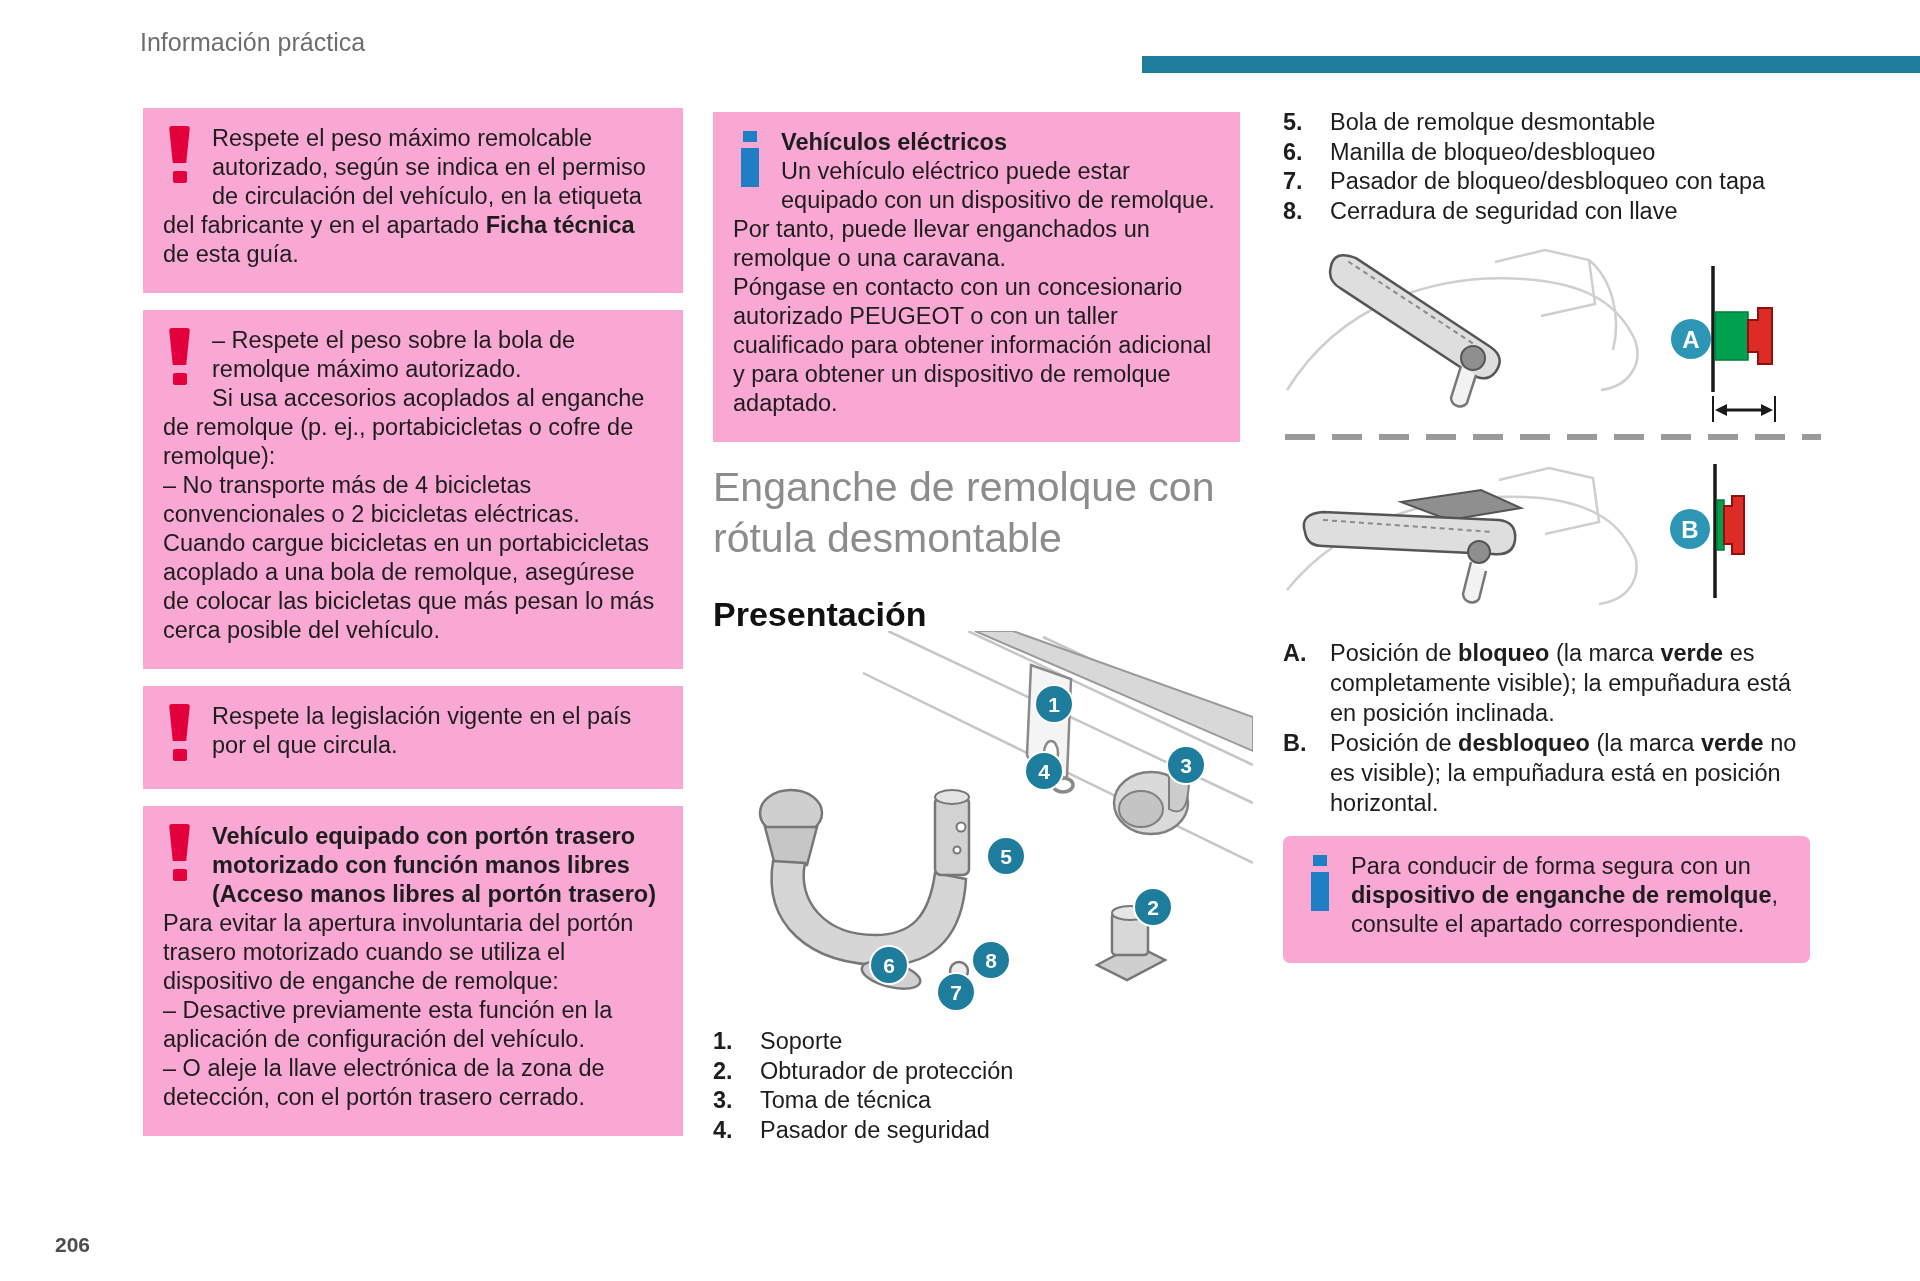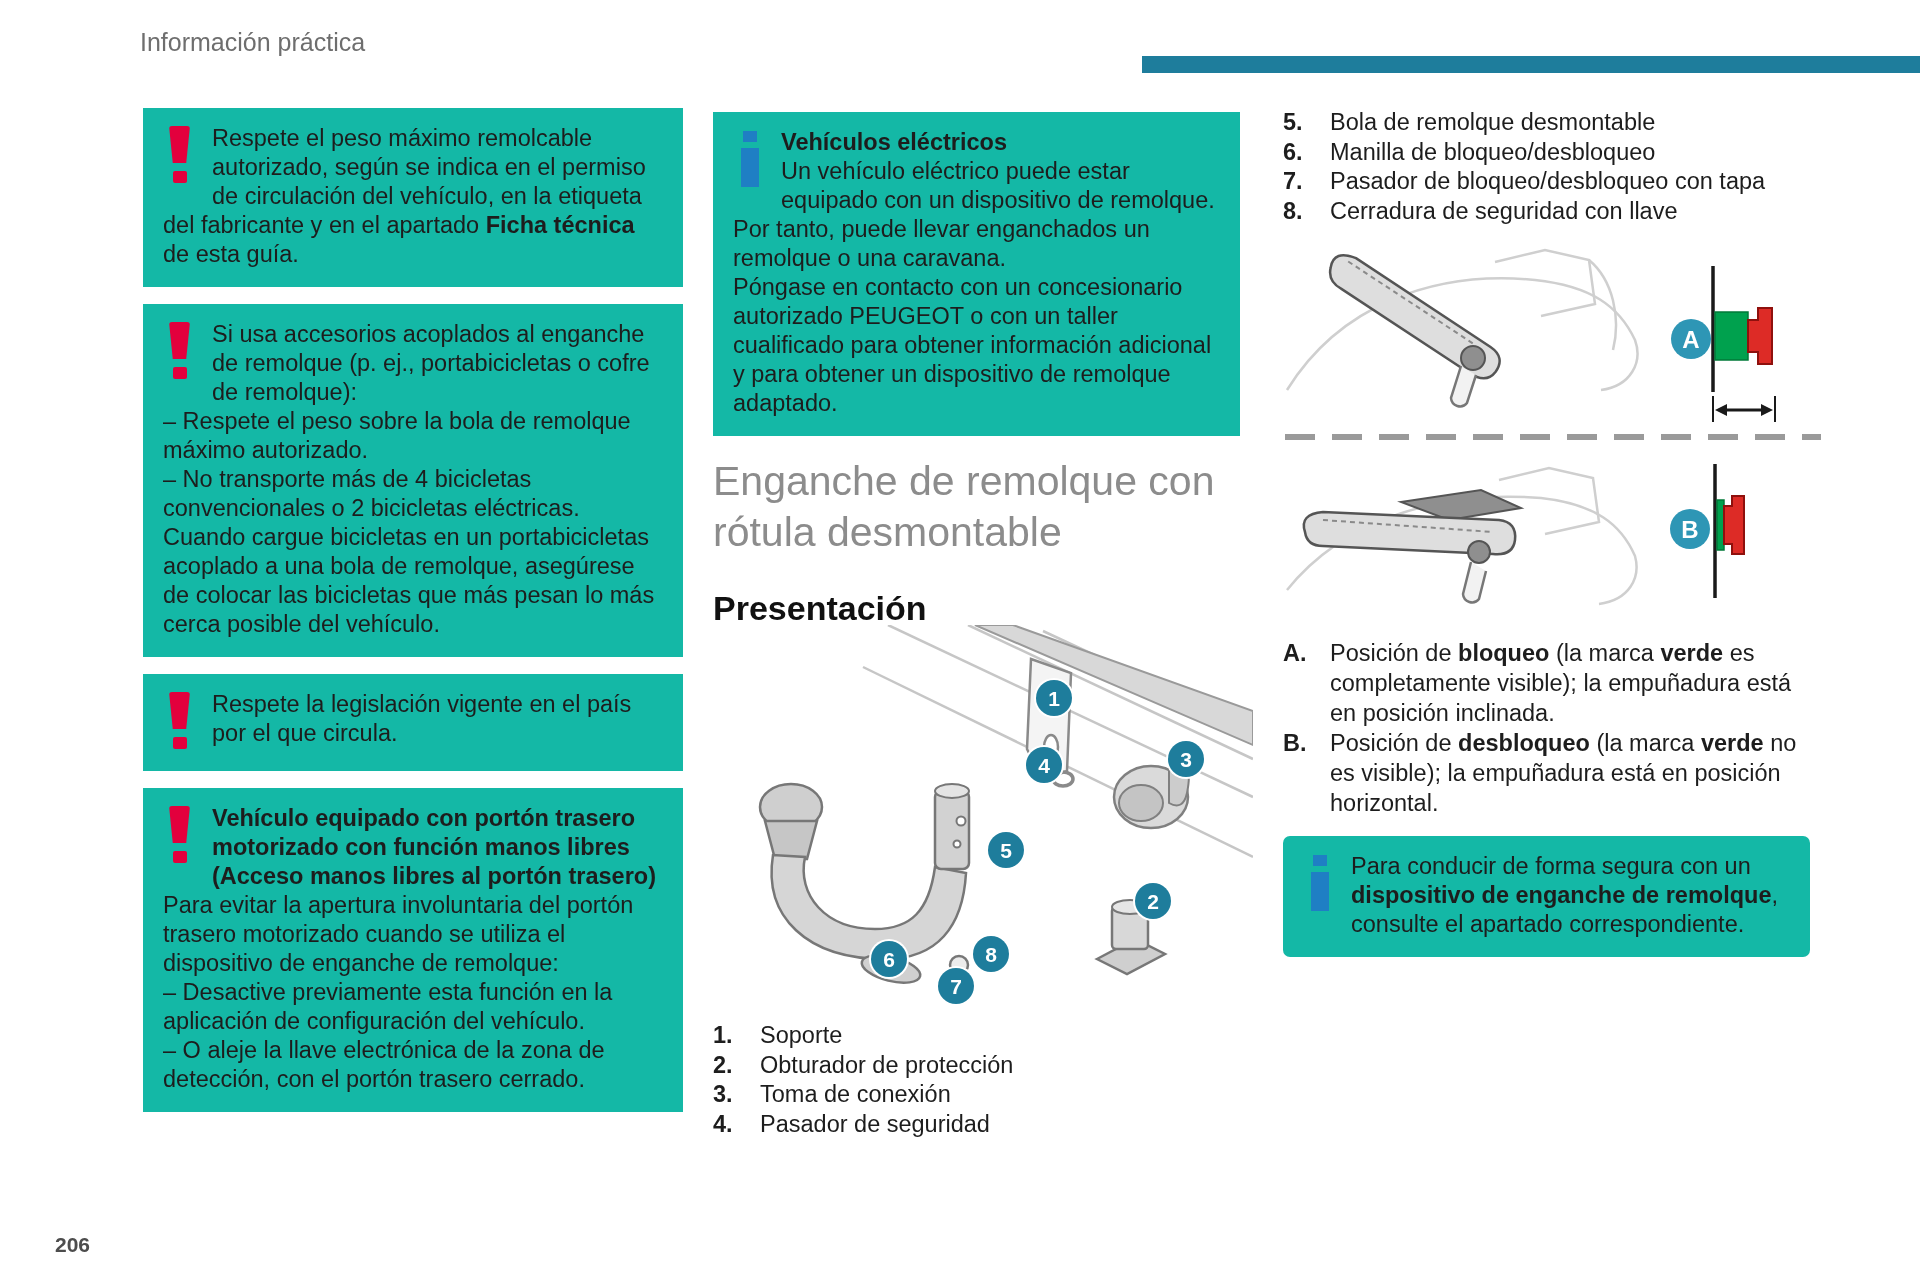--- a/index.html
+++ b/index.html
@@ -11,21 +11,21 @@
   }
   .top-bar{position:absolute;left:1142px;top:56px;width:778px;height:17px;background:#1e7d9c;}
   .page-header{position:absolute;left:140px;top:28px;font-size:25px;color:#6e6e6e;}
   .page-num{position:absolute;left:55px;top:1230px;font-size:21px;font-weight:bold;color:#4d4d4d;}
 
   .col{position:absolute;width:540px;}
   .col-left{left:143px;top:108px;}
   .col-mid{left:713px;top:112px;}
   .col-right{left:1283px;top:108px;}
 
-  .gray-box{background:#14b8a6;padding:16px 20px 18px 20px;overflow:hidden;}
+  .gray-box{background:#f9a8d4;padding:16px 20px 24px 20px;overflow:hidden;}
   .gray-box + .gray-box{margin-top:17px;}
   .gray-box p{margin:0;}
   .rich{margin:0;}
   .b{font-weight:bold;}
 
   .warn-icon{position:relative;float:left;width:21px;height:57px;margin:2px 22px 4px 6px;}
   .warn-icon::before{content:"";position:absolute;top:0;left:0;width:21px;height:37px;
     background:#e3003d;border-radius:3px;clip-path:polygon(0 0,100% 0,82% 100%,18% 100%);}
   .warn-icon::after{content:"";position:absolute;bottom:0;left:4px;width:14px;height:12px;background:#e3003d;border-radius:2px;}
 
@@ -68,22 +68,22 @@
 
 <div class="col col-left">
 
   <section class="gray-box">
     <span class="warn-icon"></span>
     <p class="rich"><span>Respete el peso máximo remolcable autorizado, según se indica en el permiso de circulación del vehículo, en la etiqueta del fabricante y en el apartado </span><span class="b">Ficha técnica</span><span> de esta guía.</span></p>
   </section>
 
   <section class="gray-box">
     <span class="warn-icon"></span>
+    <p class="rich"><span>– Respete el peso sobre la bola de remolque máximo autorizado.</span></p>
     <p class="rich"><span>Si usa accesorios acoplados al enganche de remolque (p. ej., portabicicletas o cofre de remolque):</span></p>
-    <p class="rich"><span>– Respete el peso sobre la bola de remolque máximo autorizado.</span></p>
     <p class="rich"><span>– No transporte más de 4 bicicletas convencionales o 2 bicicletas eléctricas. Cuando cargue bicicletas en un portabicicletas acoplado a una bola de remolque, asegúrese de colocar las bicicletas que más pesan lo más cerca posible del vehículo.</span></p>
   </section>
 
   <section class="gray-box">
     <span class="warn-icon"></span>
     <p class="rich"><span>Respete la legislación vigente en el país por el que circula.</span></p>
   </section>
 
   <section class="gray-box">
     <span class="warn-icon"></span>
@@ -159,21 +159,21 @@
     <li>
         <span class="num">1.</span>
         <span>Soporte</span>
       </li>
     <li>
         <span class="num">2.</span>
         <span>Obturador de protección</span>
       </li>
     <li>
         <span class="num">3.</span>
-        <span>Toma de conexión</span>
+        <span>Toma de técnica</span>
       </li>
     <li>
         <span class="num">4.</span>
         <span>Pasador de seguridad</span>
       </li>
   </ul>
 </div>
 
 <div class="col col-right">
 

